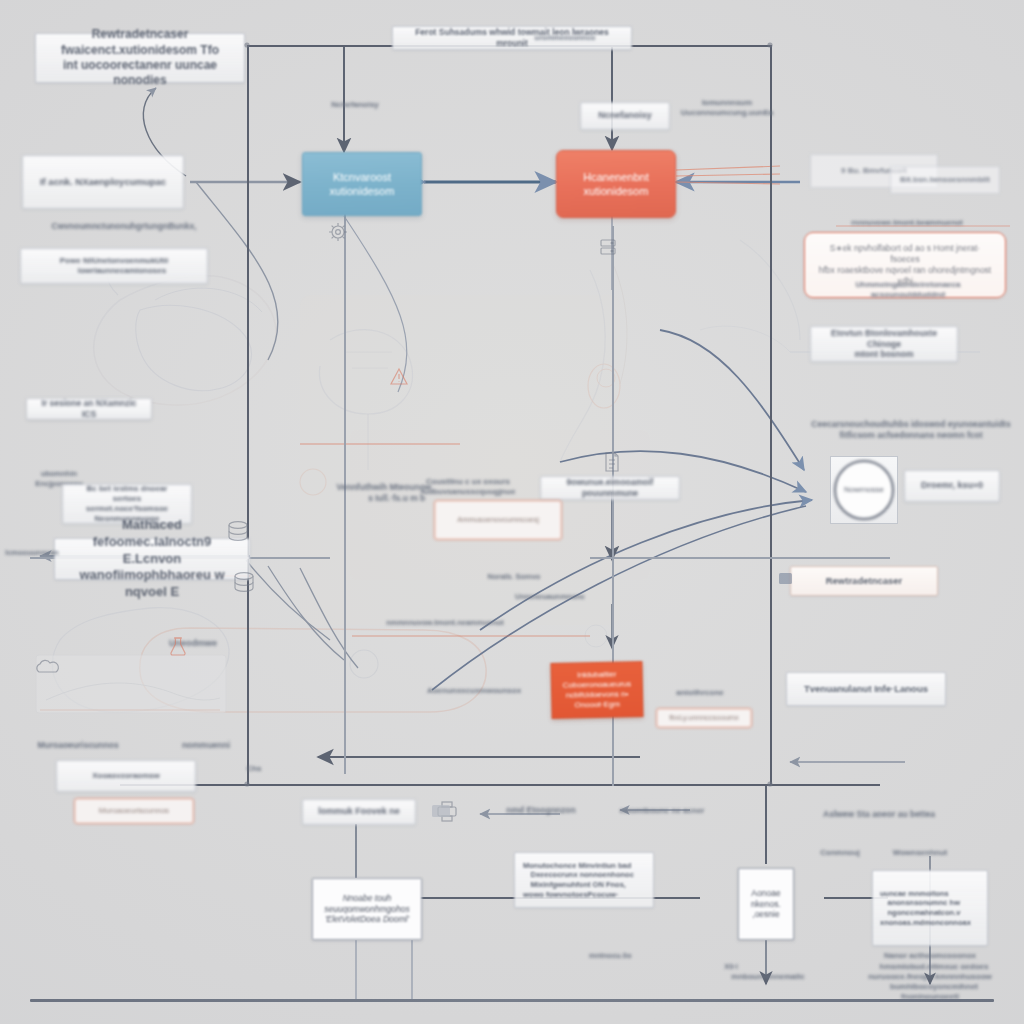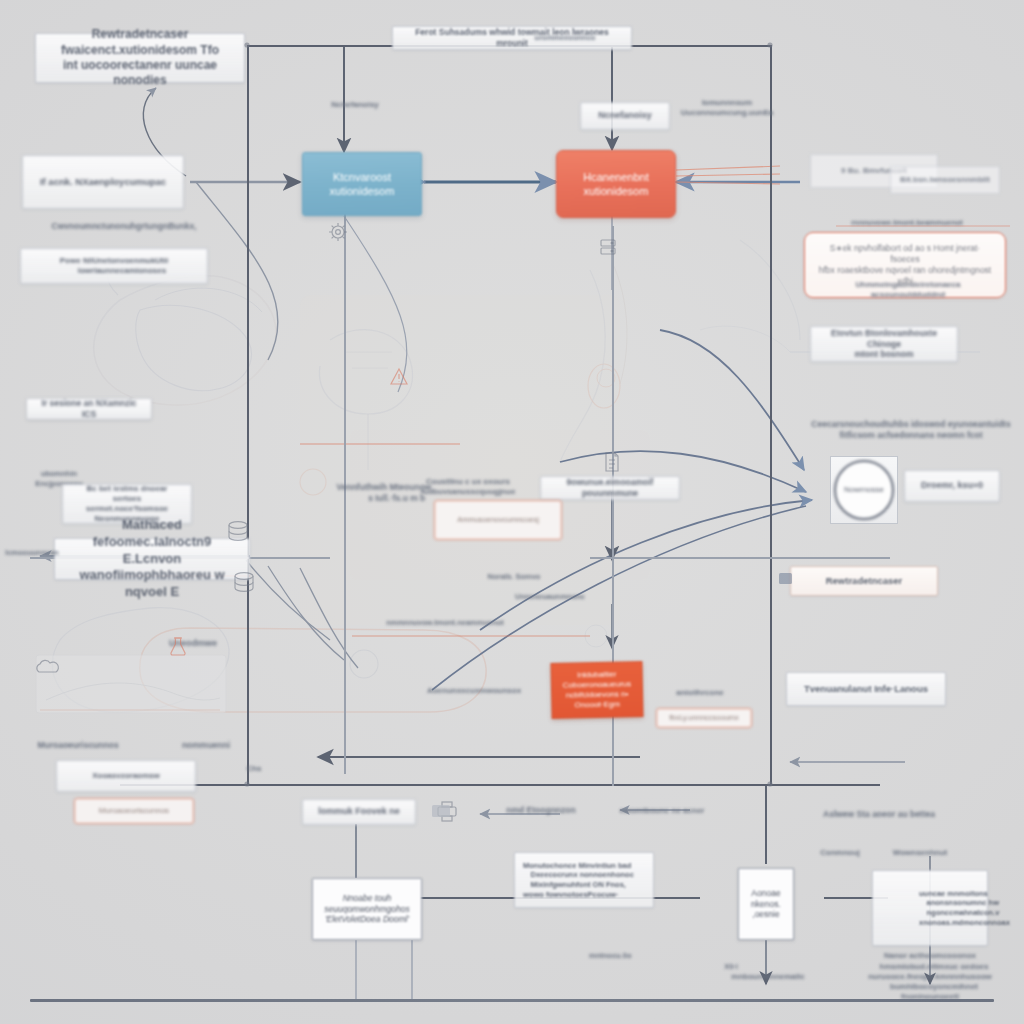--- a/index.html
+++ b/index.html
@@ -504,21 +504,21 @@
 wowo  fowvnotoesPcocuw·</span>
   </div>
 
   <div class="node doc blur2" style="left:738px; top:868px; width:56px; height:72px; font-size:8.5px;">
     <span class="lbl">Aonoae
 nkenos.
 ,oesnie</span>
   </div>
 
   <div class="node chip soft blur2" style="left:872px; top:870px; width:116px; height:76px; font-size:7.5px; align-items:flex-start; padding:6px 7px;">
-    <span class="lbl" style="text-align:left;margin-left:39px;">uuncae mnmoitons
+    <span class="lbl" style="text-align:left;">uuncae mnmoitons
  anonsnsonumnc hw
  ngonccmahnatcon.v
 xnonoas.mdmonconnoax</span>
   </div>
 
   <div class="node chip plain blur3" style="left:580px; top:930px; width:170px; height:52px; font-size:7.5px; align-items:flex-start;">
     <span class="lbl" style="text-align:left;">mntnocu.0o</span>
   </div>
 
   <div class="node chip plain blur3" style="left:804px; top:846px; width:72px; height:14px; font-size:8px;">

